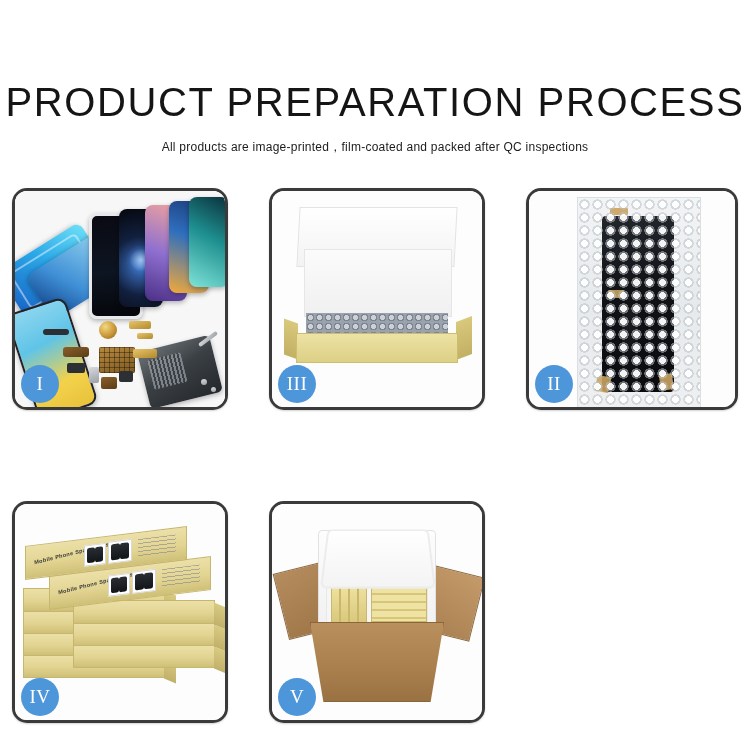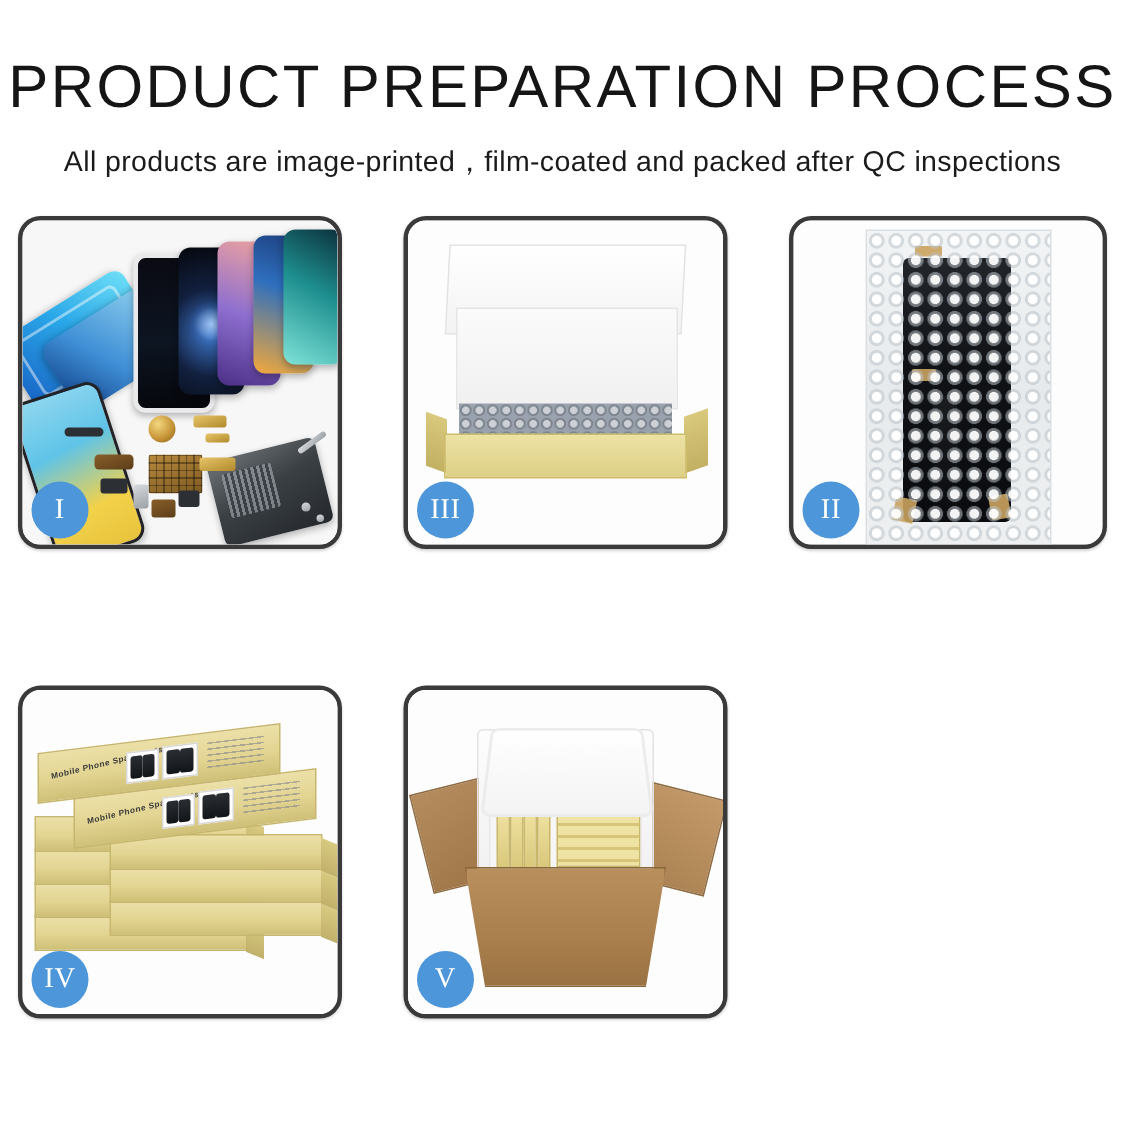--- a/index.html
+++ b/index.html
@@ -2,35 +2,35 @@
 <html><head>
 <meta charset="utf-8">
 <style>
   html,body{margin:0;padding:0;}
   body{
     width:750px;height:750px;
     background:#ffffff;
     font-family:"Liberation Sans", sans-serif;
     overflow:hidden;
   }
-  .page{position:relative;width:750px;height:592px;}
+  .page{position:relative;width:750px;height:592px;margin-top:44px;}
 
   
   .header{padding-top:38px;text-align:center;}
   .title{
     font-size:40px;
     font-weight:500;
     letter-spacing:1.6px;
     color:#151515;
     line-height:1.0;
     white-space:nowrap;
   }
   .subtitle{
     margin-top:17px;
-    font-size:19px;
+    font-size:12px;
     font-weight:400;
     color:#1b1b1b;
     letter-spacing:.25px;
     white-space:nowrap;
   }
 
   
   .grid{
     position:absolute;
     left:12px;top:144px;

